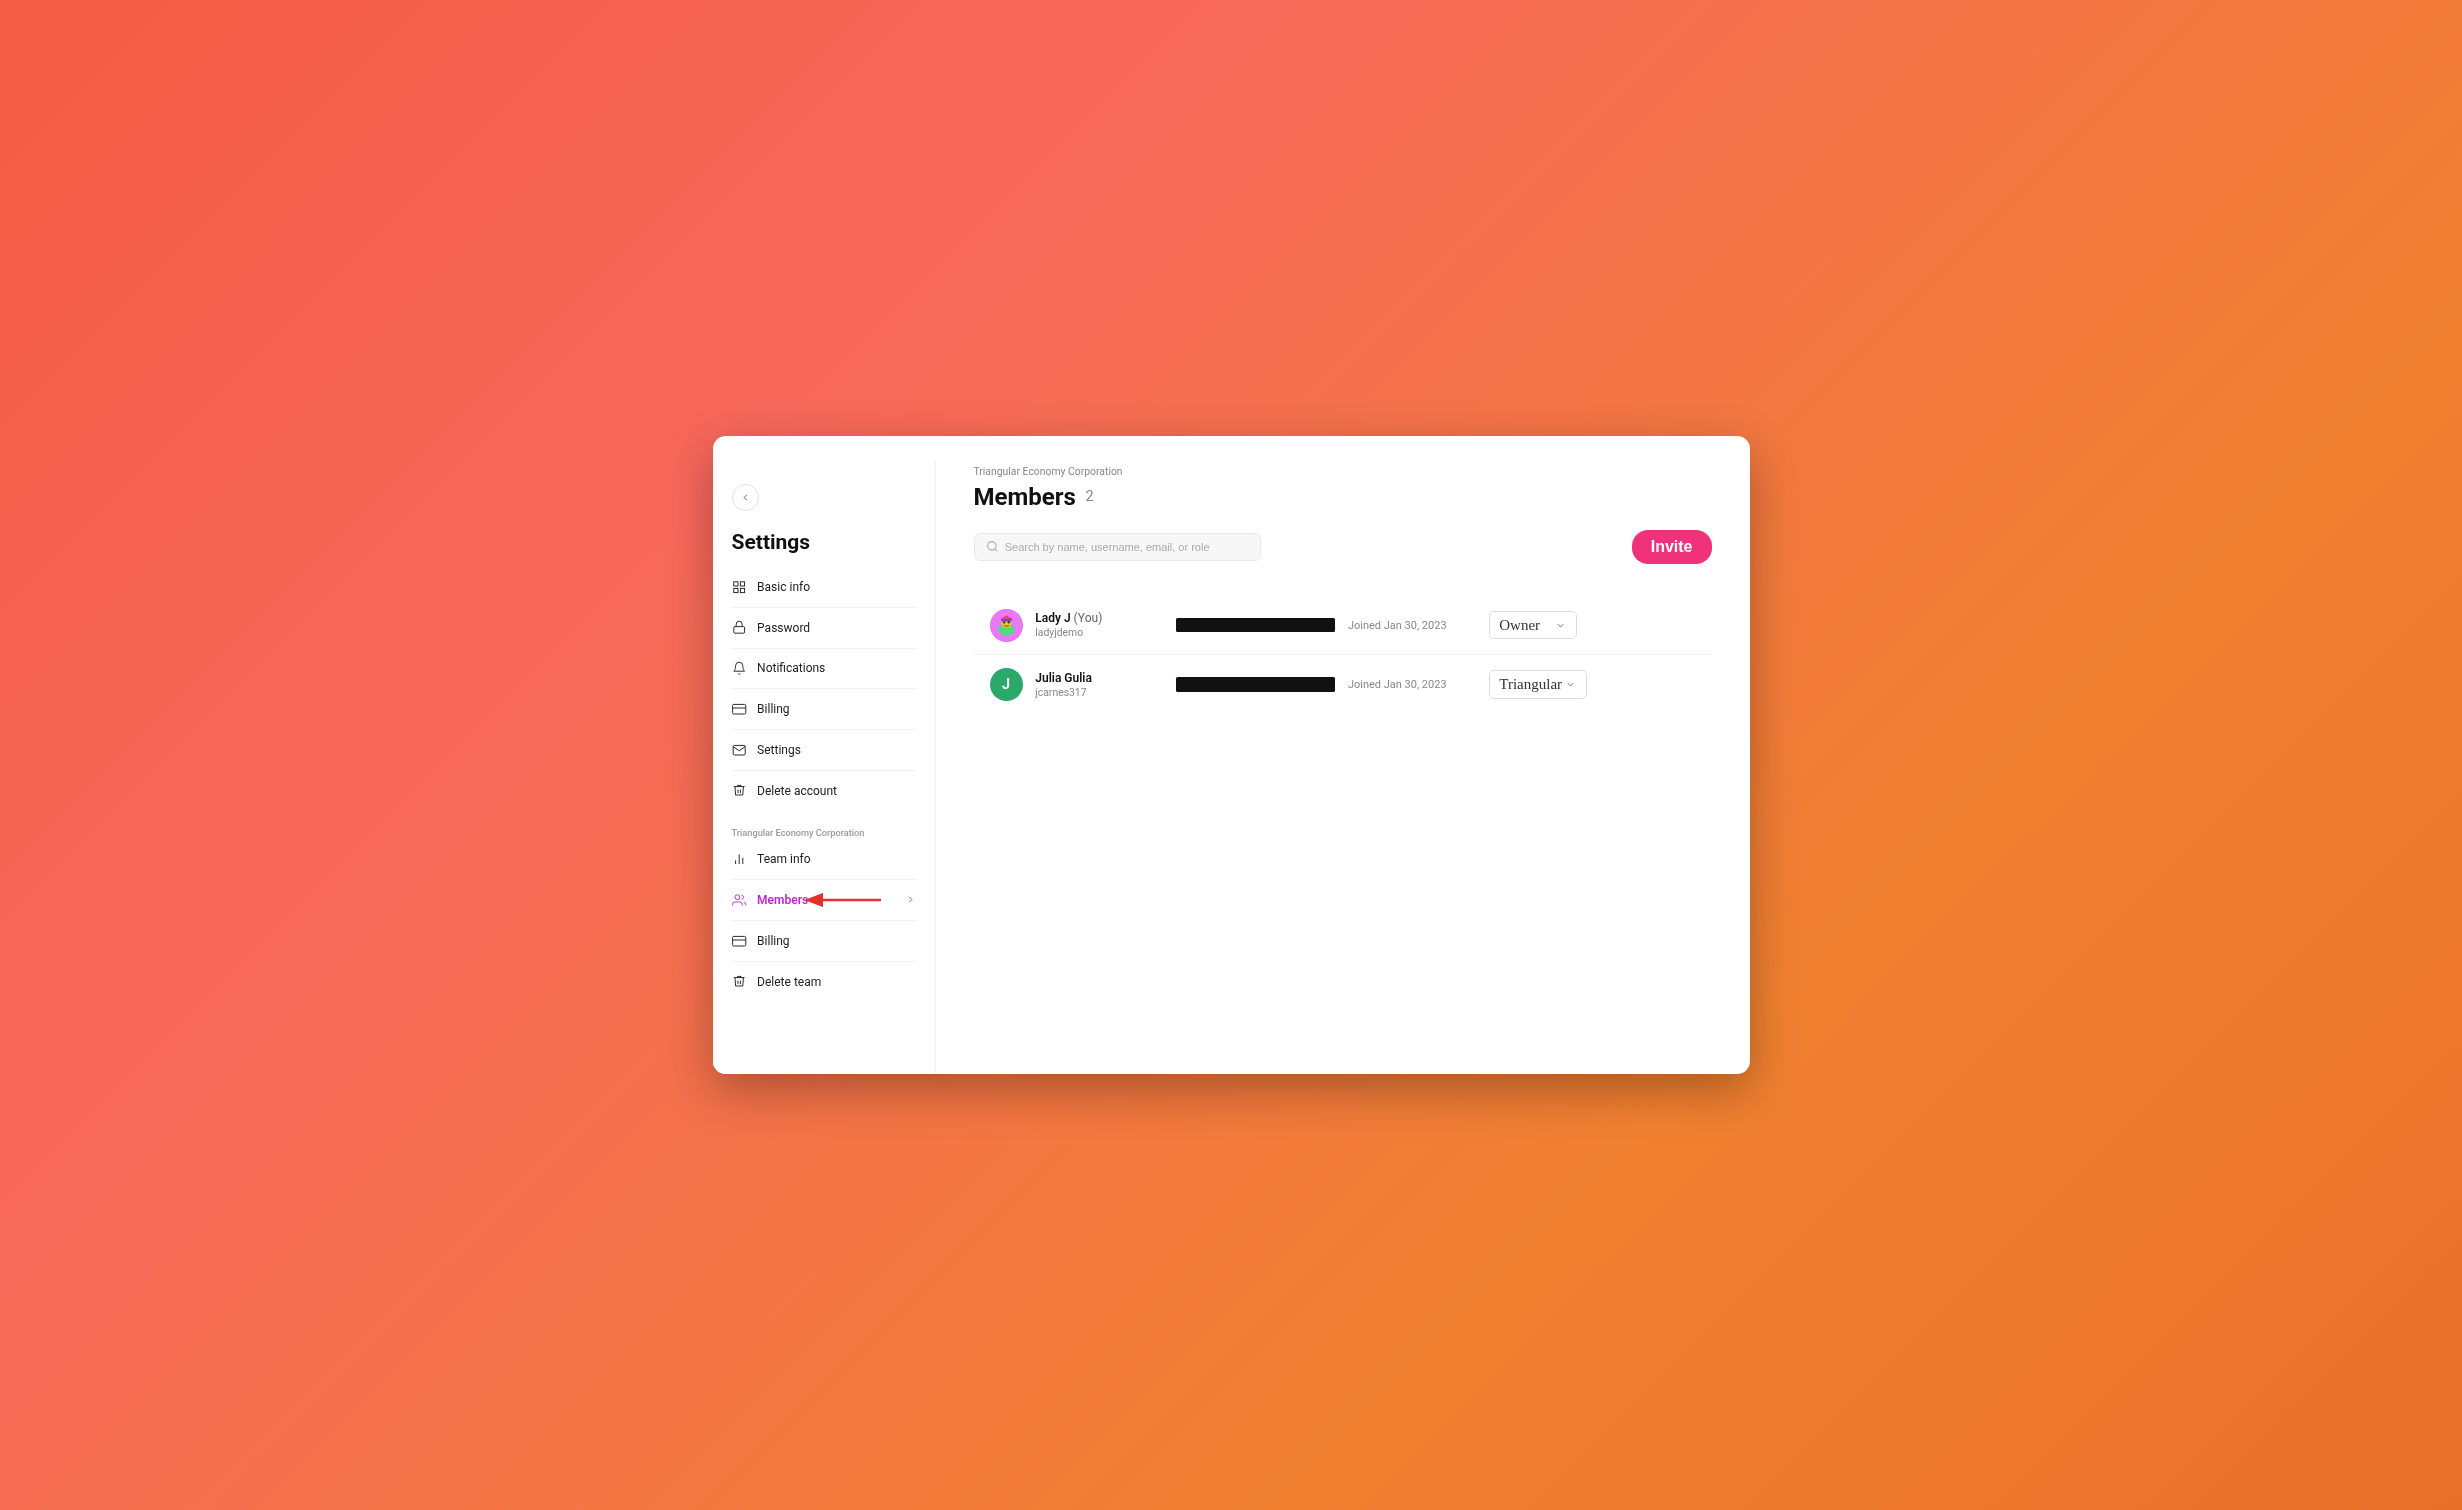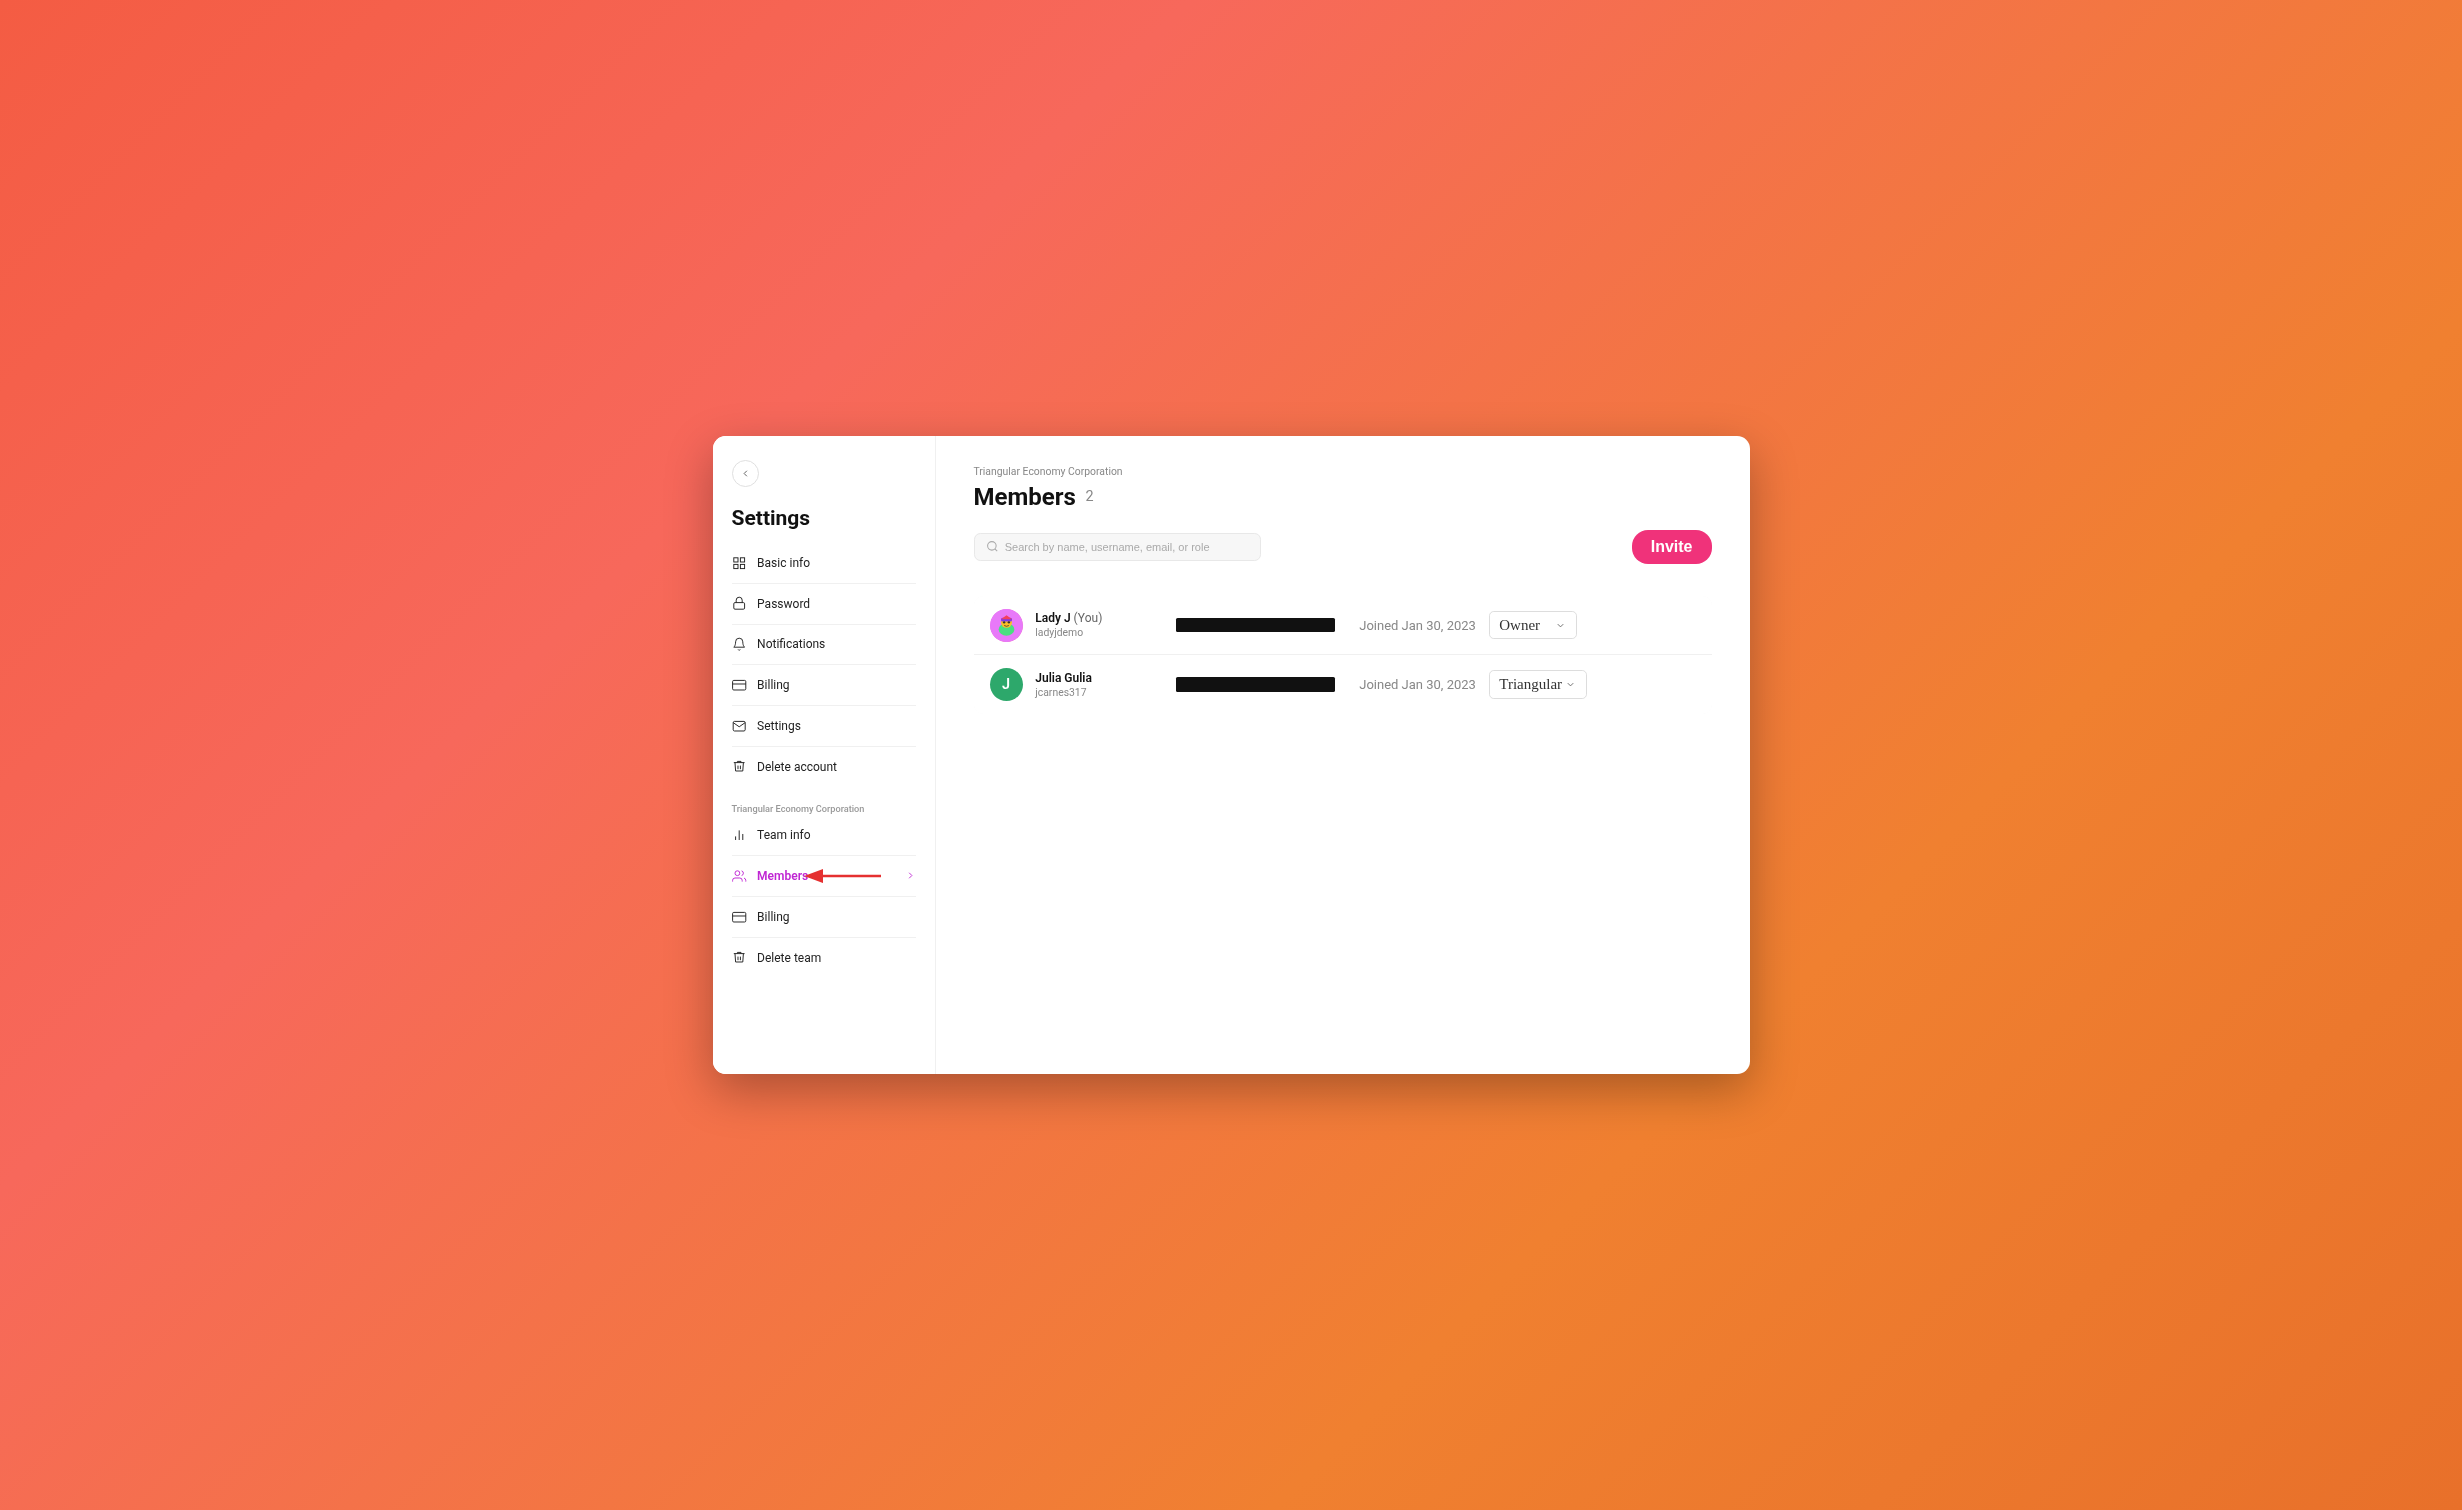--- a/index.html
+++ b/index.html
@@ -29,20 +29,21 @@
 
     
     .sidebar {
       width: 223px;
       min-width: 223px;
       background: #fff;
       padding: 24px 0 24px 0;
       border-right: 0.8px solid #f0f0f0;
       display: flex;
       flex-direction: column;
+      margin-top: 24px;
     }
 
     .back-button {
       width: 27px;
       height: 27px;
       border-radius: 50%;
       border: 0.8px solid #e0e0e0;
       background: #fff;
       display: flex;
       align-items: center;
@@ -269,24 +270,23 @@
 
     .member-redacted {
       flex: 1;
       height: 14.4px;
       background: #111;
       border-radius: 1.6px;
       max-width: 159px;
     }
 
     .member-joined {
-      font-size: 13px;
+      font-size: 11px;
       color: #888;
       min-width: 128px;
-      text-align: right;
     }
 
     .role-badge {
       display: flex;
       align-items: center;
       gap: 3.2px;
       border: 0.8px solid #ddd;
       border-radius: 4.8px;
       padding: 4.8px 9.6px;
       font-size: 15px;

